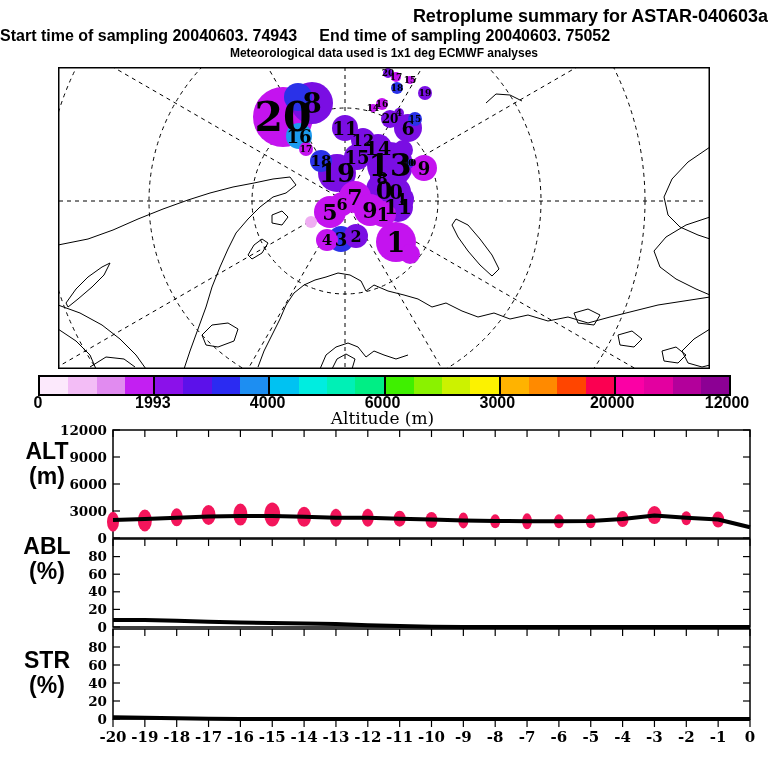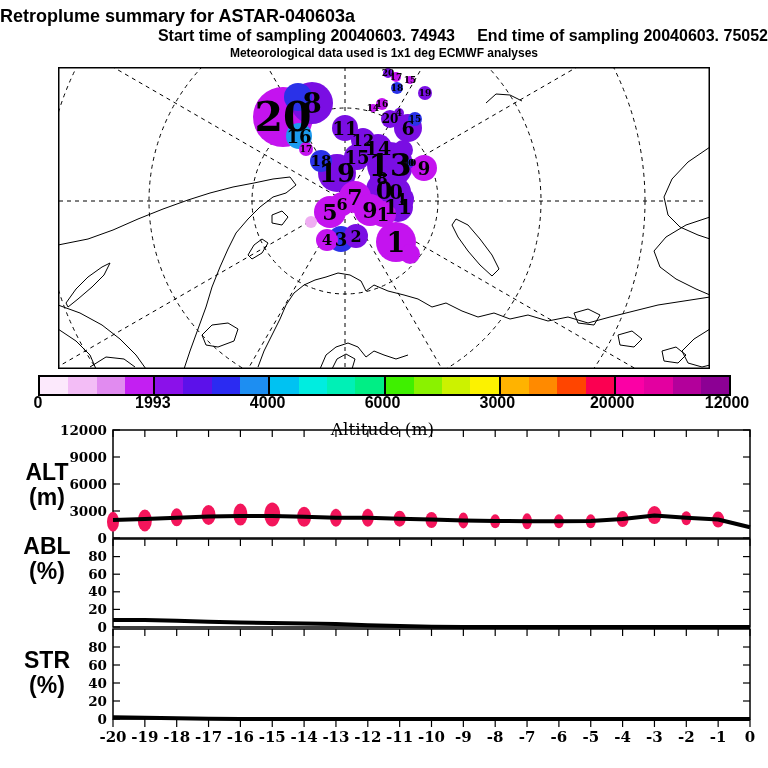--- a/index.html
+++ b/index.html
@@ -1,29 +1,29 @@
 <!DOCTYPE html>
 <html><head>
 <meta charset="utf-8">
 <style>
   html,body{margin:0;padding:0;background:#fff;}
   .page{position:relative;width:768px;height:768px;background:#ffffff;overflow:hidden;
         font-family:"Liberation Sans",sans-serif;color:#000;}
-  .t1{position:absolute;top:6px;left:0;width:768px;text-align:left;font-size:18px;font-weight:bold;}
-  .t2{position:absolute;top:27px;left:0;width:768px;text-align:right;font-size:16px;font-weight:bold;white-space:pre;}
+  .t1{position:absolute;top:6px;left:0;width:768px;text-align:right;font-size:18px;font-weight:bold;}
+  .t2{position:absolute;top:27px;left:0;width:768px;text-align:left;font-size:16px;font-weight:bold;white-space:pre;}
   .t3{position:absolute;top:46px;left:0;width:768px;text-align:center;font-size:12px;font-weight:bold;}
   .map-wrap{position:absolute;left:58px;top:67px;width:652px;height:302px;}
   .map-wrap svg{display:block;}
   .cbar{position:absolute;left:38px;top:375px;width:689px;height:17px;border:2px solid #000;display:flex;}
   .cbar .seg{flex:1 1 auto;}
   .cbar .seg.div{border-left:2px solid #000;}
   .cbar-labels{position:absolute;left:38px;top:394px;width:689px;height:16px;}
   .cbar-labels span{position:absolute;transform:translateX(-50%);font-size:16px;font-weight:bold;}
   .cbar-title{position:absolute;left:38px;top:408px;width:689px;text-align:center;
-              font-family:"DejaVu Serif",serif;font-size:17px;margin-top:11px;}
+              font-family:"DejaVu Serif",serif;font-size:17px;}
   .ts-wrap{position:absolute;left:0;top:425px;width:768px;height:343px;}
   .plabel{position:absolute;left:4px;width:86px;text-align:center;font-weight:bold;font-size:23px;line-height:25px;}
   .xlabel{position:absolute;left:0;top:745px;width:768px;text-align:center;font-weight:bold;font-size:17px;}
 </style>
 </head>
 <body>
 
 <div class="page">
   <div class="t1">Retroplume summary for ASTAR-040603a</div>
   <div class="t2">Start time of sampling 20040603. 74943     End time of sampling 20040603. 75052</div>
@@ -383,21 +383,21 @@
         <text x="558.9" y="317" text-anchor="middle" font-size="15" font-family="&quot;DejaVu Serif&quot;,serif" font-weight="bold" fill="#000">-6</text>
         <text x="590.75" y="317" text-anchor="middle" font-size="15" font-family="&quot;DejaVu Serif&quot;,serif" font-weight="bold" fill="#000">-5</text>
         <text x="622.6" y="317" text-anchor="middle" font-size="15" font-family="&quot;DejaVu Serif&quot;,serif" font-weight="bold" fill="#000">-4</text>
         <text x="654.45" y="317" text-anchor="middle" font-size="15" font-family="&quot;DejaVu Serif&quot;,serif" font-weight="bold" fill="#000">-3</text>
         <text x="686.3" y="317" text-anchor="middle" font-size="15" font-family="&quot;DejaVu Serif&quot;,serif" font-weight="bold" fill="#000">-2</text>
         <text x="718.15" y="317" text-anchor="middle" font-size="15" font-family="&quot;DejaVu Serif&quot;,serif" font-weight="bold" fill="#000">-1</text>
         <text x="750" y="317" text-anchor="middle" font-size="15" font-family="&quot;DejaVu Serif&quot;,serif" font-weight="bold" fill="#000">0</text>
       </svg>
   </div>
 
-  <div class="plabel" style="top:460px">
+  <div class="plabel" style="top:439px">
     <div>ALT</div>
     <div>(m)</div>
   </div>
   <div class="plabel" style="top:534px">
     <div>ABL</div>
     <div>(%)</div>
   </div>
   <div class="plabel" style="top:648px">
     <div>STR</div>
     <div>(%)</div>

